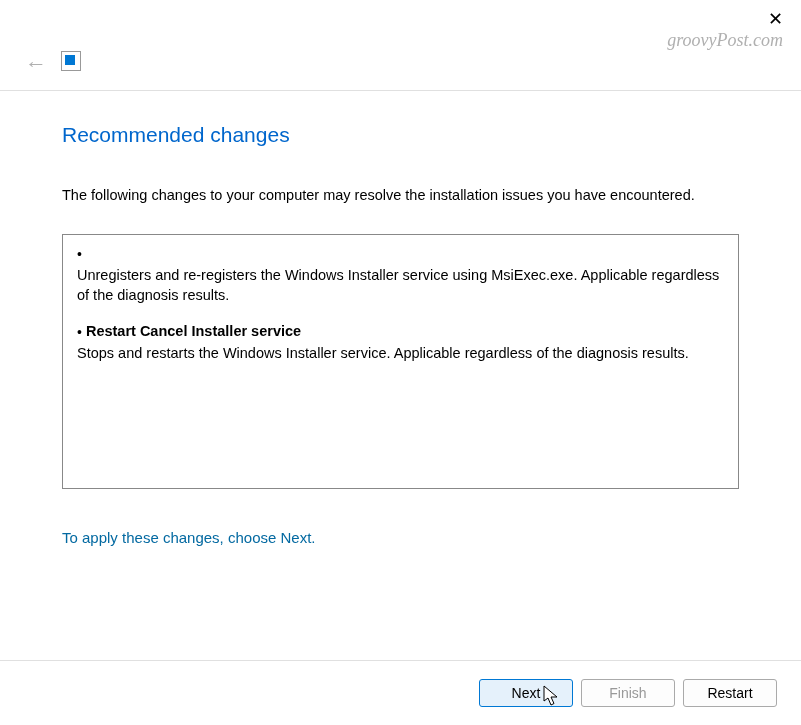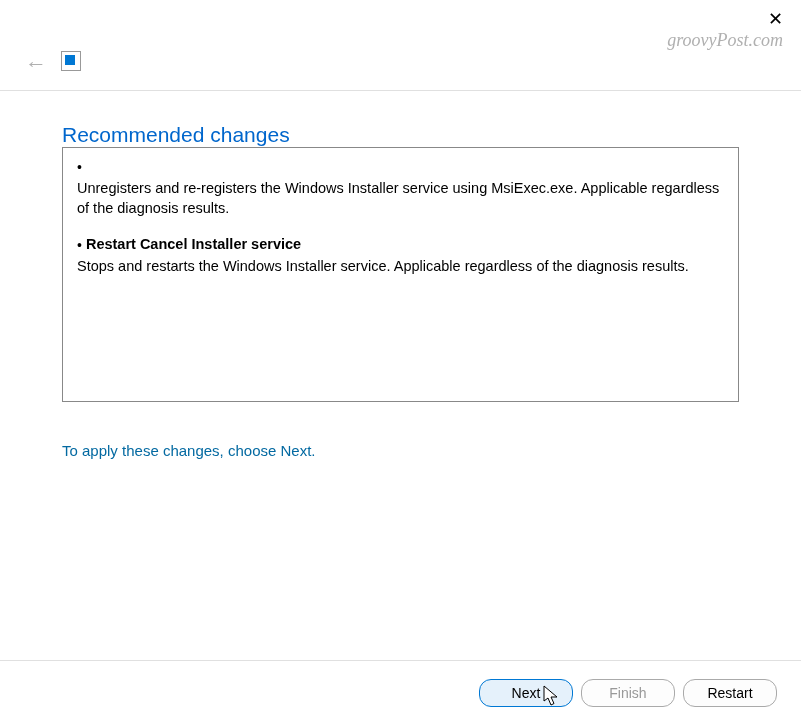--- a/index.html
+++ b/index.html
@@ -75,20 +75,21 @@
       color: #000;
       font-weight: 400;
     }
     .content {
       padding: 32px 62px 0 62px;
     }
     .page-heading {
       color: #0066cc;
       font-size: 21px;
       font-weight: 400;
+      margin-bottom: 38px;
     }
     .intro-text {
       font-size: 14.5px;
       color: #000;
       line-height: 1.45;
       margin-bottom: 28px;
     }
     .changes-box {
       border: 1px solid #888;
       padding: 10px 14px;
@@ -136,21 +137,21 @@
       background: #fff;
     }
     .btn {
       min-width: 94px;
       height: 28px;
       border: 1px solid #aaa;
       background: #fdfdfd;
       font-size: 14px;
       color: #000;
       cursor: pointer;
-      border-radius: 12px;
+      border-radius: 3px;
       font-family: inherit;
     }
     .btn.primary {
       border: 1px solid #0078d4;
       background: #e5f1fb;
     }
     .btn.disabled {
       color: #999;
       cursor: default;
     }
@@ -171,20 +172,21 @@
   <div class="watermark">groovyPost.com</div>
 
   <div class="header">
     <span class="back-arrow">←</span>
     <span class="app-icon"></span>
   </div>
 
   <div class="content">
     <h1 class="page-heading">Recommended changes</h1>
 
+    <p class="intro-text">The following changes to your computer may resolve the installation issues you have encountered.</p>
 
     <div class="changes-box">
       <div class="change-item">
         <div class="change-title-row">
           <span class="bullet">•</span>
         </div>
         <div class="change-desc">Unregisters and re-registers the Windows Installer service using MsiExec.exe. Applicable regardless of the diagnosis results.</div>
       </div>
       <div class="change-item">
         <div class="change-title-row">

